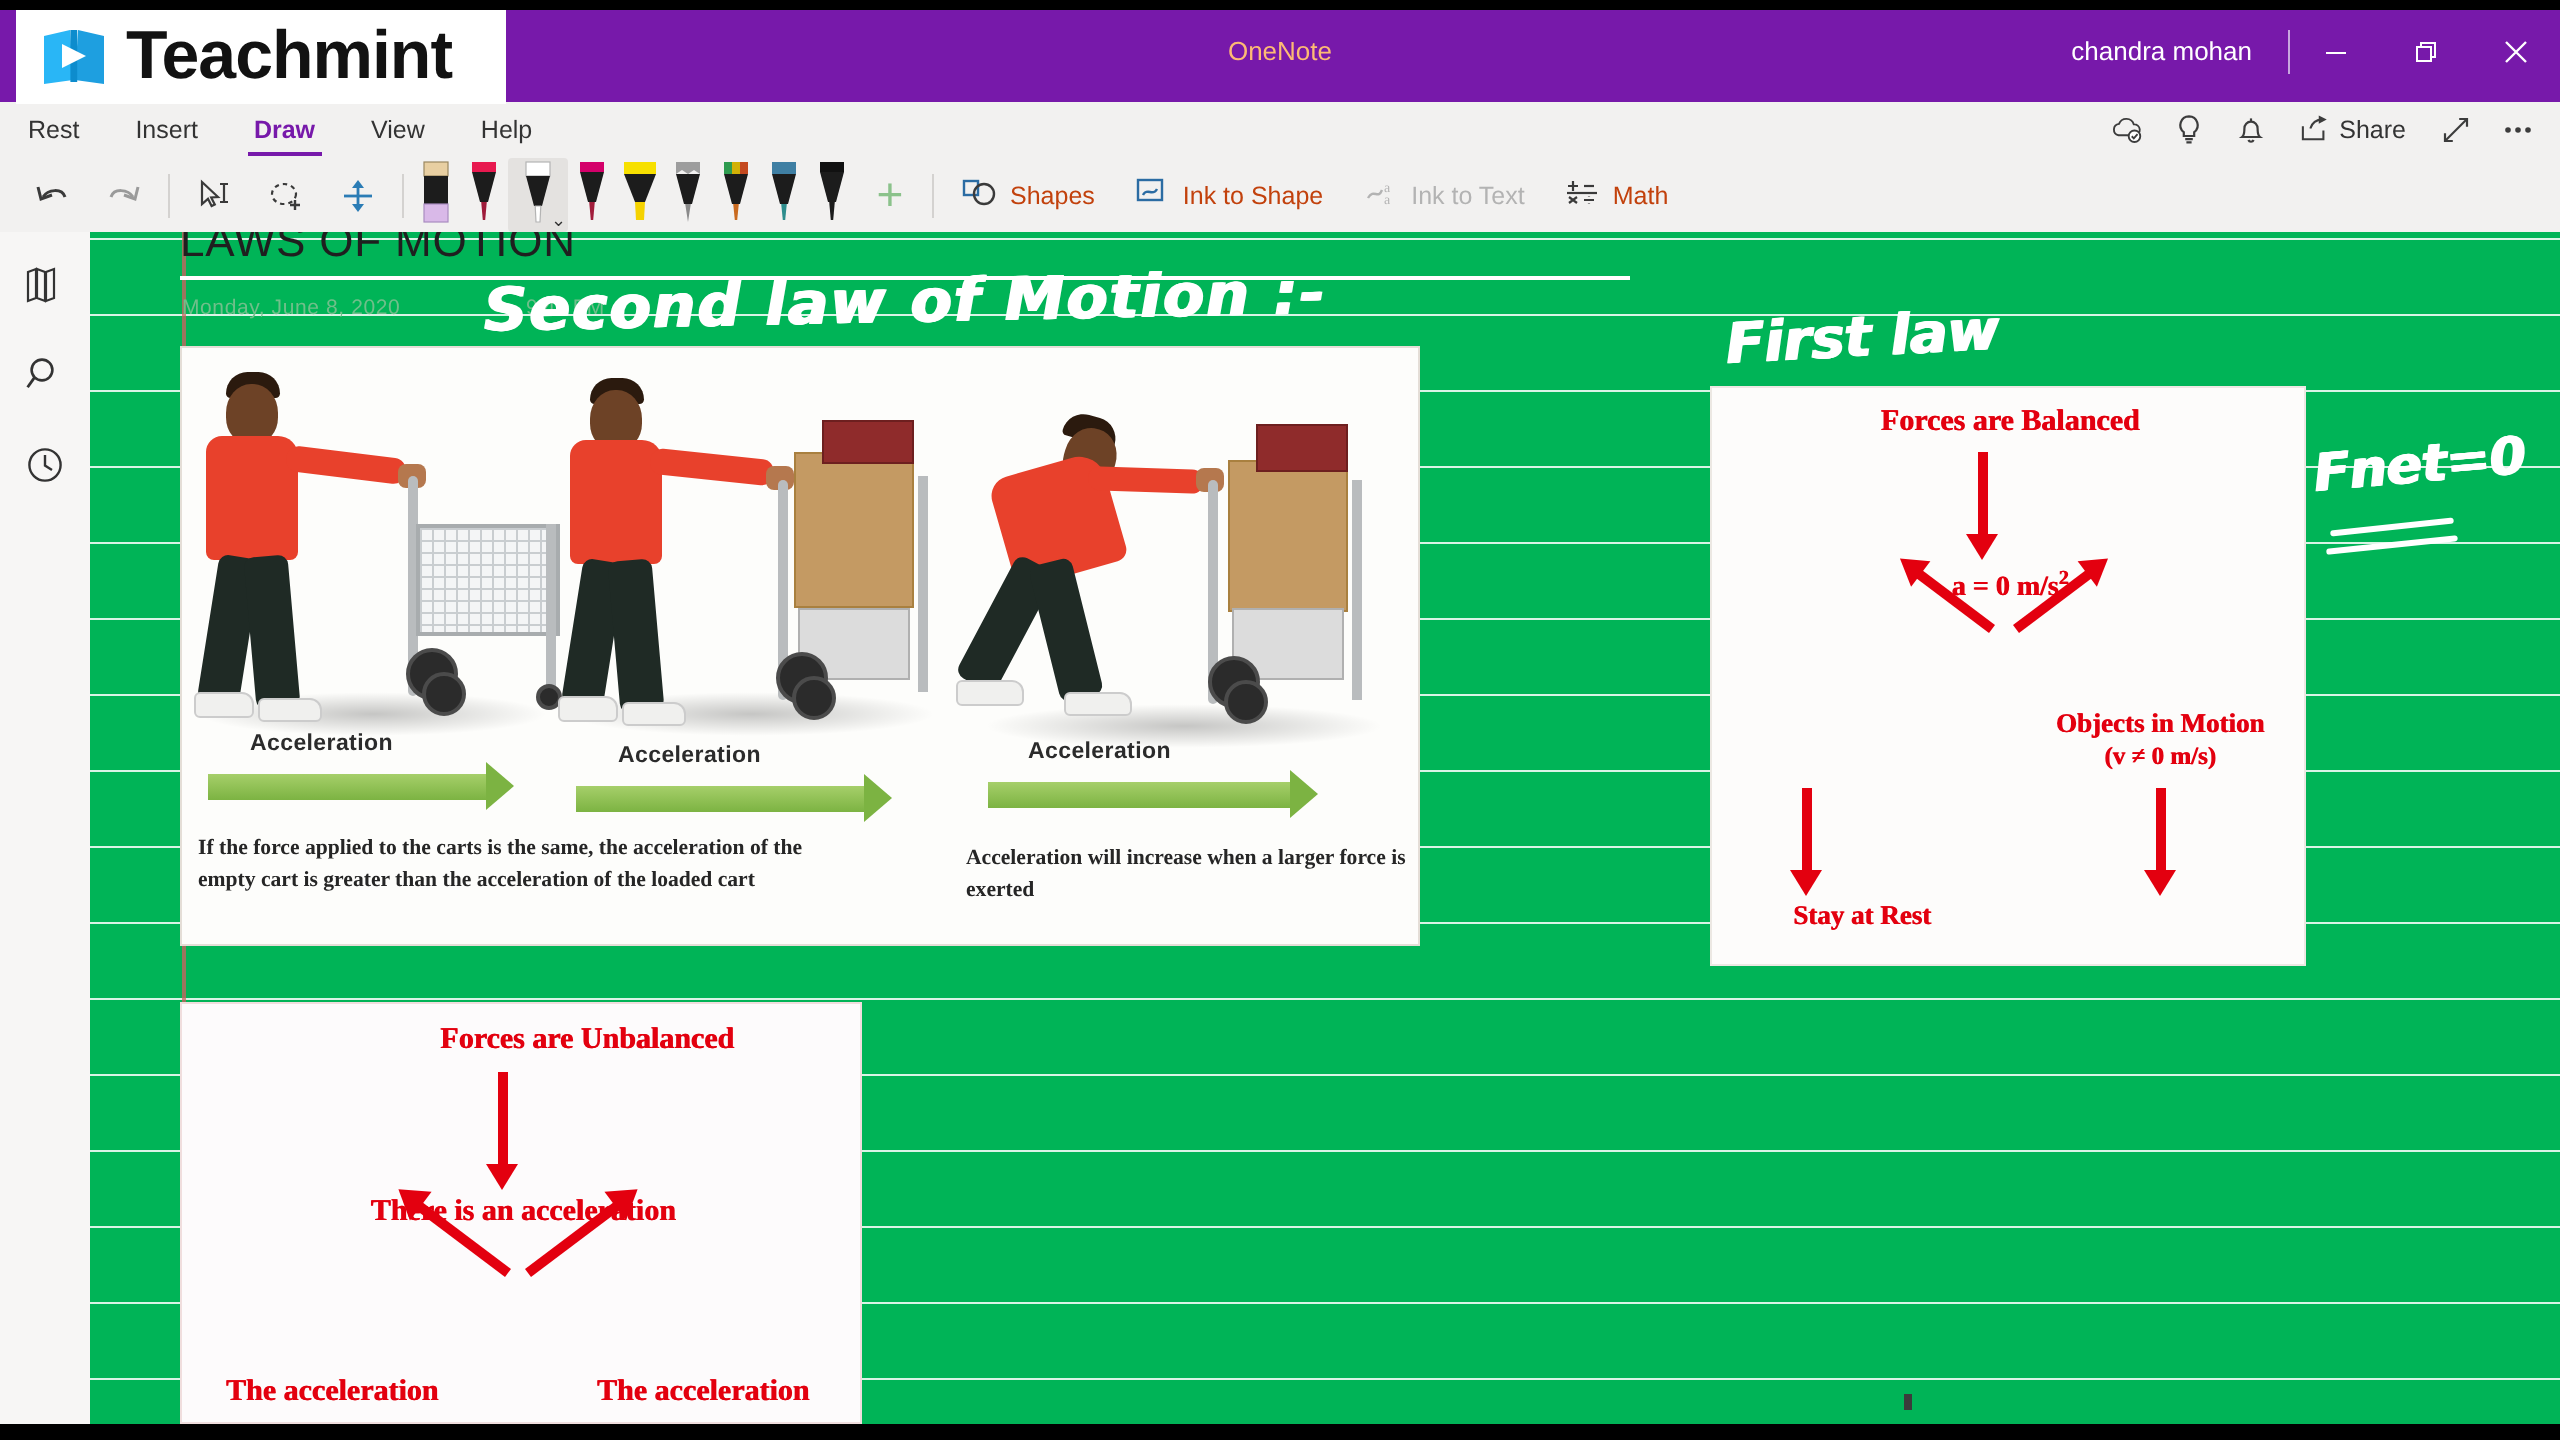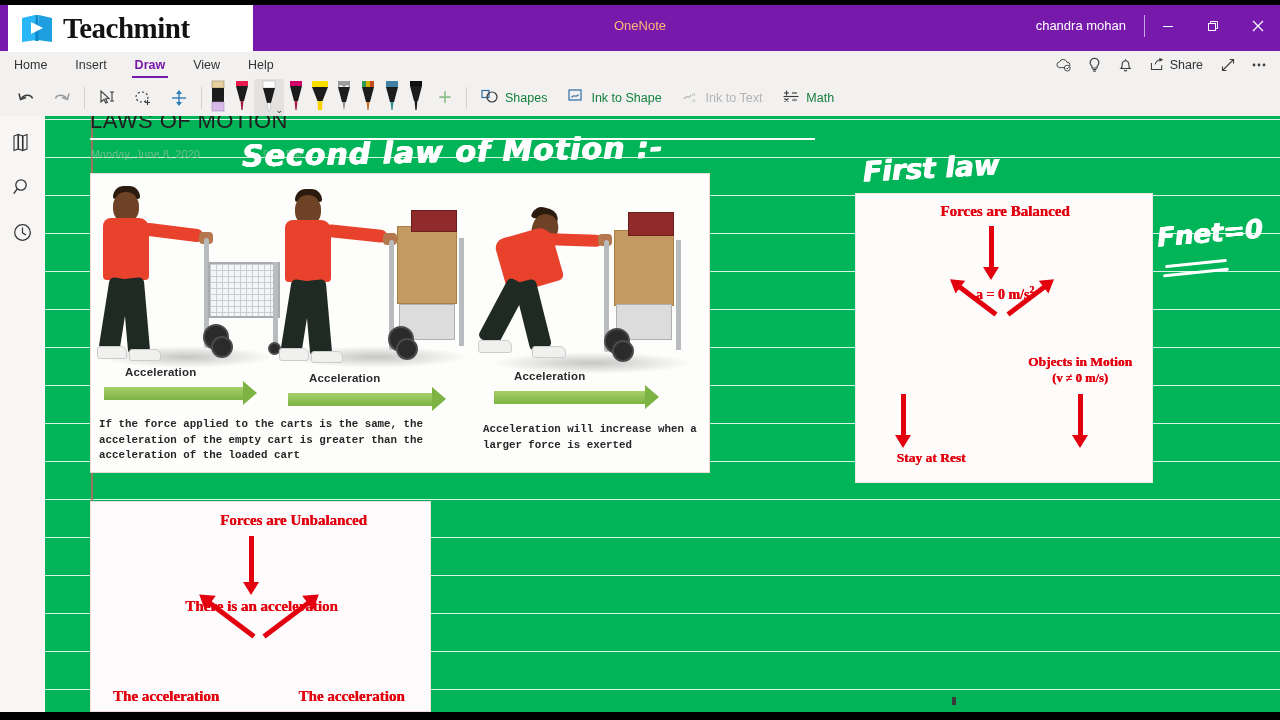--- a/index.html
+++ b/index.html
@@ -23,22 +23,22 @@
   .brand {
     position: absolute; left: 8px; top: 5px;
     width: 245px; height: 47px;
     background: #ffffff;
     display: flex; align-items: center; gap: 9px;
     padding-left: 12px;
     z-index: 5;
   }
   .brand-logo { width: 34px; height: 34px; display:block; }
   .brand-name {
-    font-size: 29px; font-weight: bold; color: #121212;
-    letter-spacing: -0.5px; font-family: Liberation Serif, serif;
+    font-size: 34px; font-weight: bold; color: #121212;
+    letter-spacing: -0.5px; font-family: Liberation Sans, sans-serif;
   }
   .onenote-title {
     position: absolute; left: 0; top: 0; width: 1280px; height: 51px;
     display: flex; align-items: center; justify-content: center;
     color: #fdba74; font-size: 13px;
   }
   .tb-right {
     position: absolute; right: 0; top: 0; height: 51px;
     display: flex; align-items: center; gap: 0;
   }
@@ -78,21 +78,21 @@
     background: #f2f1f0;
     display: flex; align-items: center; padding-left: 8px;
   }
   .tbtn { width: 36px; height: 34px; display:flex; align-items:center; justify-content:center; color:#3a3a3a; }
   .tsep { width: 1px; height: 22px; background: #d4d2d0; margin: 0 4px; }
   .pen { position: relative; width: 24px; height: 37px; display:flex; align-items:flex-start; justify-content:center; }
   .pen.selected { background: #e4e2e0; border-radius: 2px; width: 30px; }
   .pen svg { display: block; }
   .pen .chev { position: absolute; bottom: 1px; right: 1px; color:#333; font-size: 9px; line-height: 1; }
   .plus-pen { width: 34px; height: 34px; display:flex; align-items:center; justify-content:center; color:#8bc28b; font-size:23px; }
-  .tool-lbl { display:flex; align-items:center; gap:6px; padding: 0 10px; height:34px; font-size:12.5px; color:#15803d; }
+  .tool-lbl { display:flex; align-items:center; gap:6px; padding: 0 10px; height:34px; font-size:12.5px; color:#c2410c; }
   .tool-lbl.disabled { color: #b3b3b3; }
 
   
   .left-rail {
     position: absolute; left: 0; top: 116px; width: 45px; height: 604px;
     background: #f7f6f5;
     display: flex; flex-direction: column; align-items: center; padding-top: 12px; gap: 17px;
   }
   .rail-btn { width: 30px; height: 28px; display:flex; align-items:center; justify-content:center; color:#333; }
 
@@ -149,21 +149,21 @@
   .f2 { left: 178px; width: 215px; }
   .f3 { left: 383px; width: 237px; }
   .cap-acc { position:absolute; font-size: 11.5px; font-weight: 600; color:#2b2b2b; letter-spacing:.2px; }
   .arrow-green { position:absolute; height: 13px; background: linear-gradient(to bottom,#a6cf6a,#7cb342); }
   .arrow-green::after {
     content:""; position:absolute; right:-13px; top:-6px;
     border-left: 14px solid #7cb342; border-top: 12px solid transparent; border-bottom: 12px solid transparent;
   }
   .cap-text {
     position: absolute; font-size: 10.8px; color: #262626; line-height: 1.45; font-weight: 600;
-    font-family: Liberation Mono, monospace;
+    font-family: Liberation Serif, serif;
   }
 
   
   .person { position:absolute; }
   .head { position:absolute; width: 26px; height: 30px; background:#6d4226; border-radius: 48% 48% 44% 44%; }
   .hair { position:absolute; width: 27px; height: 13px; background:#2b1a0e; border-radius: 14px 14px 3px 3px; }
   .shirt { position:absolute; background:#e8412c; }
   .arm { position:absolute; background:#e8412c; }
   .hand { position:absolute; background:#b5784e; border-radius: 4px; }
   .leg { position:absolute; background:#1f2a25; }
@@ -242,21 +242,21 @@
       </span>
       <span class="win-btn close">
         <svg width="12" height="12" viewBox="0 0 12 12">
             <path d="M1 1 L11 11 M11 1 L1 11" stroke="#fff" stroke-width="1.2"></path>
           </svg>
       </span>
     </div>
   </div>
 
   <div class="ribbon-tabs">
-    <div class="rtab">Home</div>
+    <div class="rtab">Rest</div>
     <div class="rtab">Insert</div>
     <div class="rtab active">Draw</div>
     <div class="rtab">View</div>
     <div class="rtab">Help</div>
 
     <div class="ribbon-right">
       <span class="ric">
         <svg width="17" height="15" viewBox="0 0 20 17">
           <path d="M5 11 a3.4 3.4 0 0 1 .3-6.7 A4.6 4.6 0 0 1 14 4.6 a3.2 3.2 0 0 1 .6 6.4 Z" fill="none" stroke="#3c3c3c" stroke-width="1.1"></path>
           <circle cx="14.4" cy="11.6" r="3.4" fill="#fff" stroke="#3c3c3c" stroke-width="1.1"></circle>

